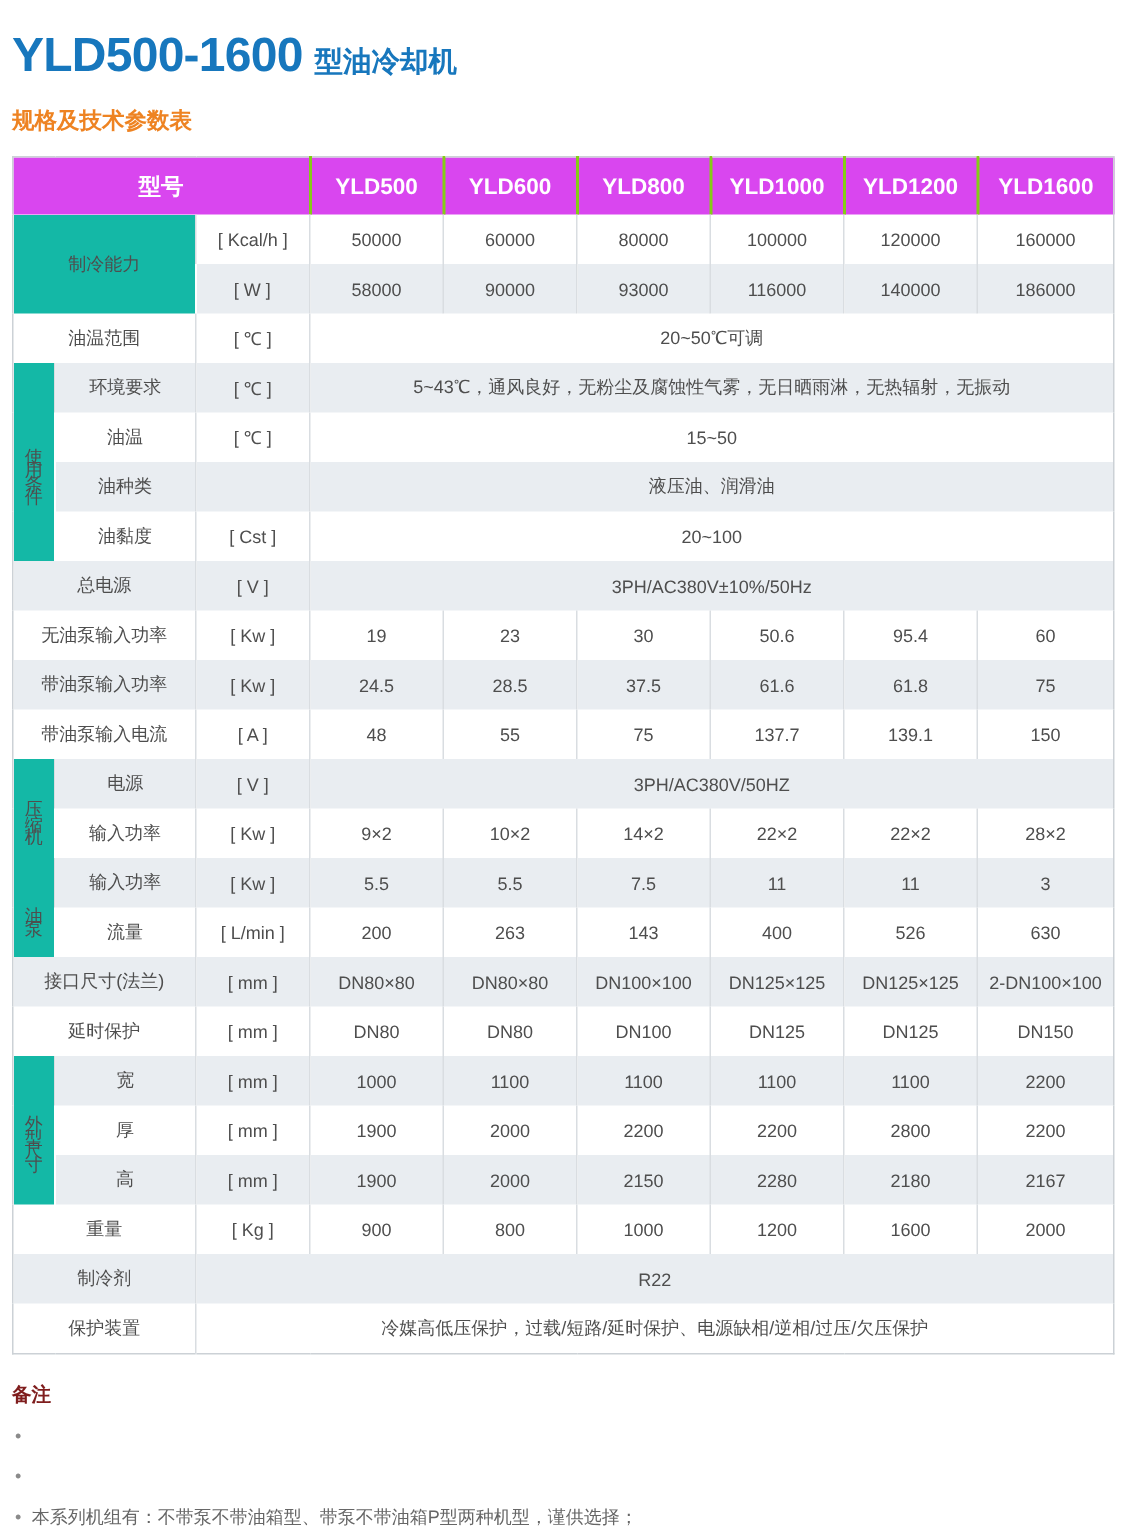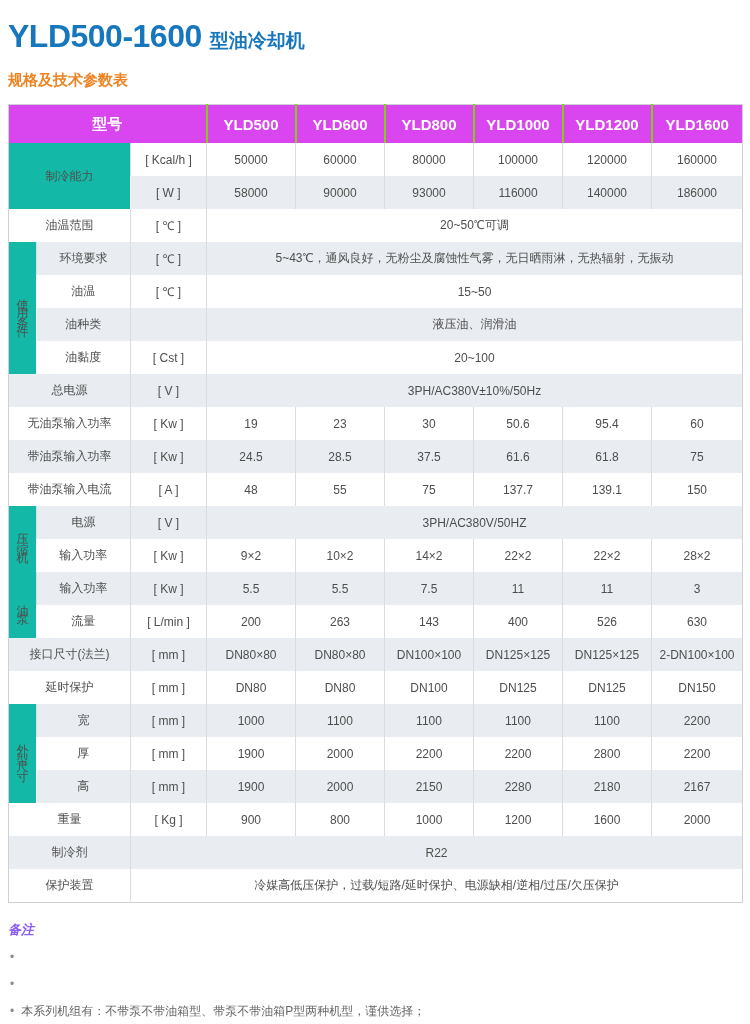--- a/index.html
+++ b/index.html
@@ -36,21 +36,21 @@
   tr.even td { background:#ffffff; }
   tbody td.group, tbody td.merged { background:#14b8a6; }
   td.label { font-size:12px; }
   .vtext {
     display:inline-block; writing-mode:vertical-rl; text-orientation:upright;
     letter-spacing:9px; font-size:12px; color:#4e4e4e; line-height:1;
   }
 
   
   .notes { margin-top:18px; }
-  .notes-title { font-size:13px; font-weight:bold; color:#8b5cf6;font-style:italic; }
+  .notes-title { font-size:13px; font-weight:bold; color:#7f1d1d; }
   .notes ul { list-style:none; margin:8px 0 0 0; padding:0; }
   .notes li { display:flex; align-items:flex-start; margin-top:9px; font-size:12px; color:#666666; line-height:18px; }
   .notes .bullet { color:#8a8a8a; margin:0 7px 0 2px; font-size:12px; line-height:18px; }
 </style>
 </head>
 <body>
 
 <div class="page">
 
   <div class="title-row">

